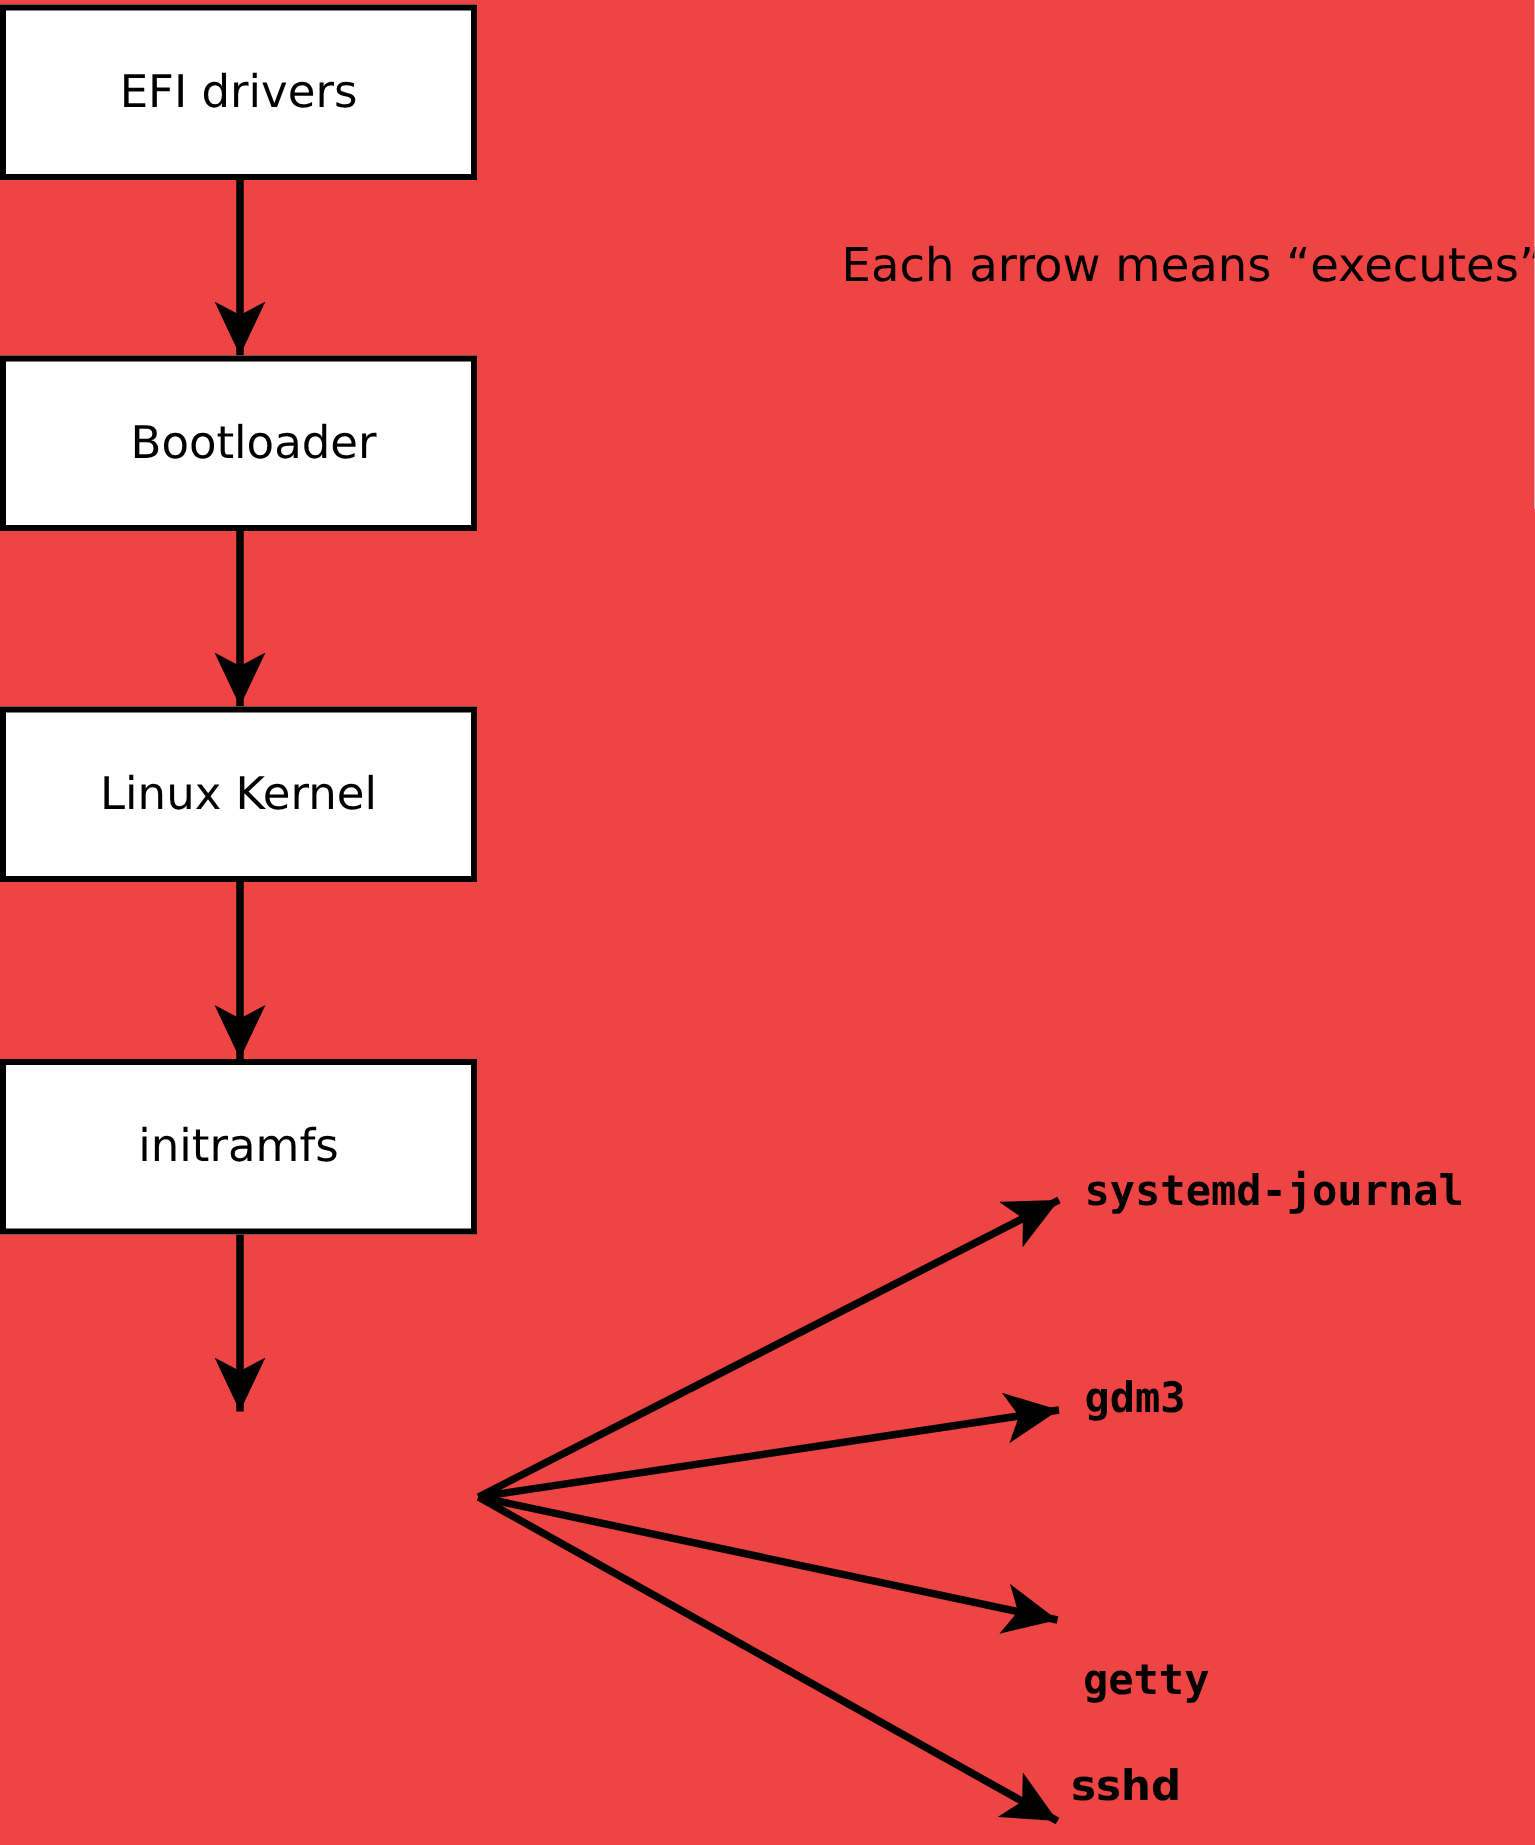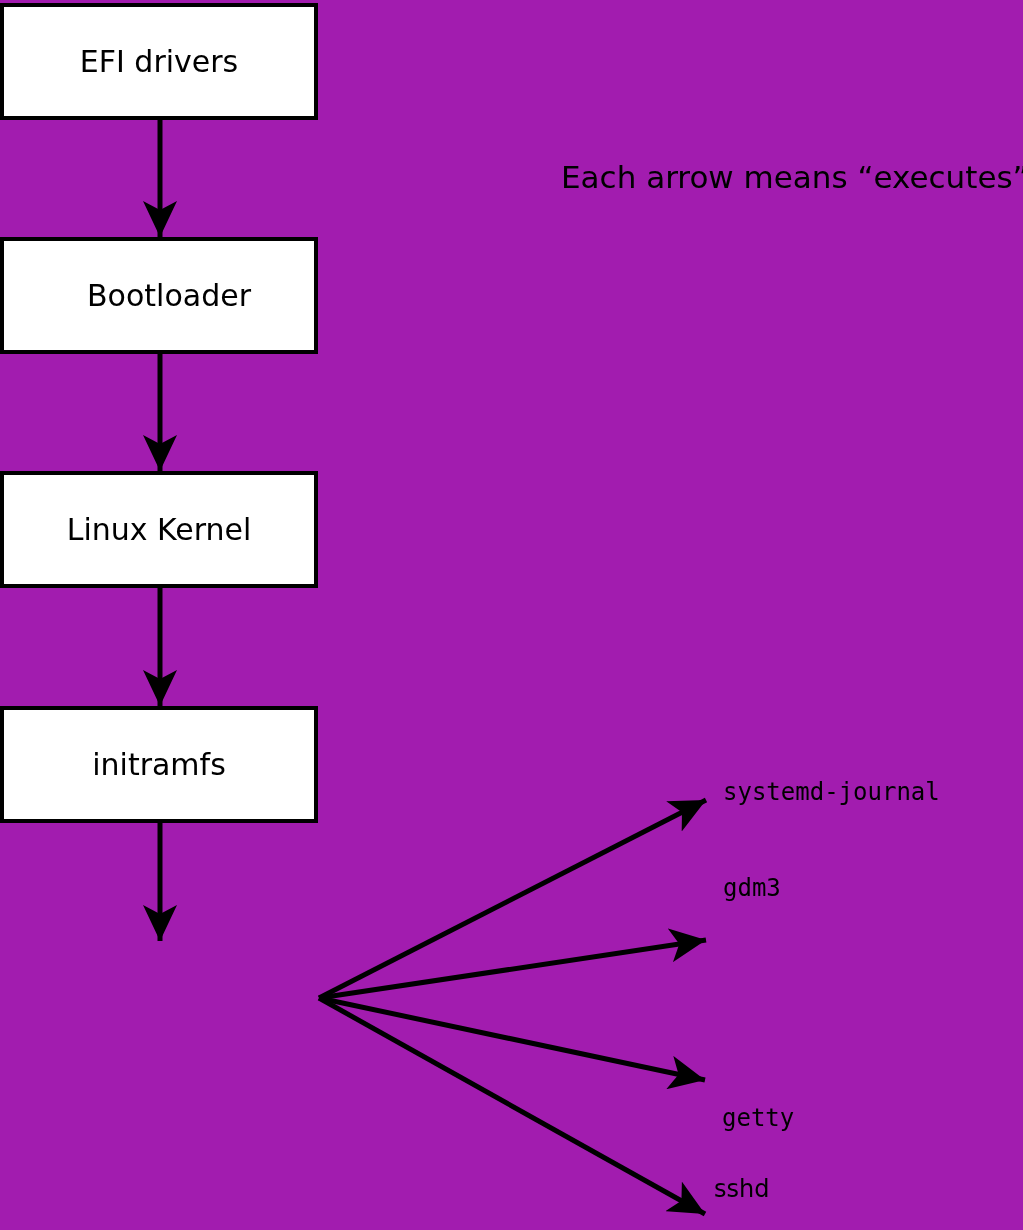--- a/index.html
+++ b/index.html
@@ -4,21 +4,21 @@
 <style>
   html, body {
     margin: 0;
     padding: 0;
     background: #ffffff;
   }
   .canvas {
     position: relative;
     width: 1023px;
     height: 1230px;
-    background: #a21caf;
+    background: #ef4444;
     overflow: hidden;
     font-family: "DejaVu Sans", sans-serif;
     color: #000000;
   }
   .arrows {
     position: absolute;
     left: 0;
     top: 0;
     width: 1023px;
     height: 1230px;
@@ -40,27 +40,28 @@
     white-space: nowrap;
   }
   .node-efi        { top: 3px; }
   .node-bootloader { top: 237px; padding-left: 20px; }
   .node-kernel     { top: 471px; }
   .node-initramfs  { top: 706px; }
   .node-systemd    { top: 941px; }
   .proc-label {
     position: absolute;
     line-height: 1;
-    font-size: 24px;
+    font-size: 28px;
     white-space: pre;
+    font-weight: bold;
   }
   .mono { font-family: "DejaVu Sans Mono", monospace; }
   .sans { font-family: "DejaVu Sans", sans-serif; }
   .lbl-journal { left: 723px; top: 780px; }
-  .lbl-gdm3    { left: 723px; top: 876px; }
+  .lbl-gdm3    { left: 723px; top: 918px; }
   .lbl-getty   { left: 722px; top: 1106px; }
   .lbl-sshd    { left: 714px; top: 1177px; }
   .note {
     position: absolute;
     left: 561px;
     top: 162px;
     font-size: 31px;
     line-height: 1;
     white-space: nowrap;
   }

